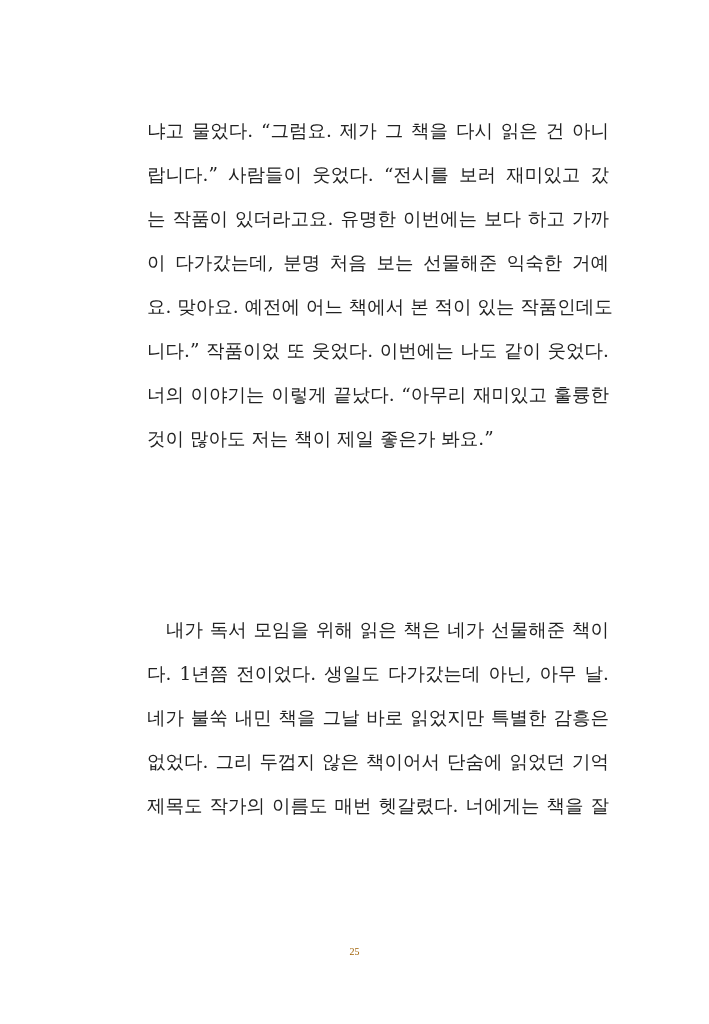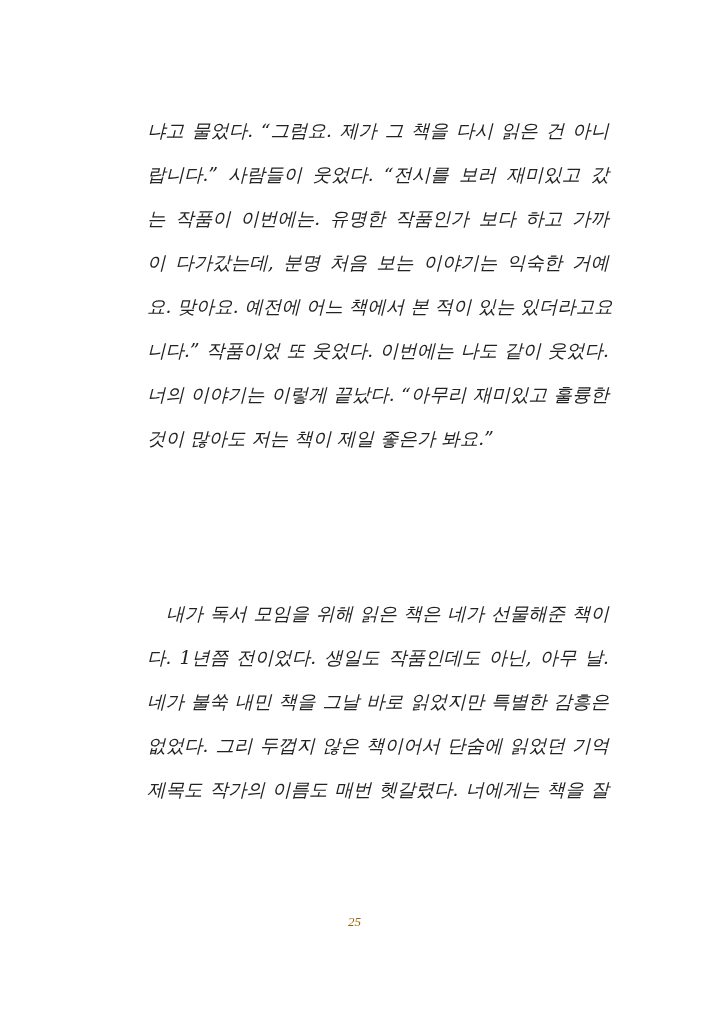--- a/index.html
+++ b/index.html
@@ -15,21 +15,20 @@
       font-family: "DejaVu Serif", "Liberation Serif", serif;
       color: #222222;
     }
     .page {
       position: absolute;
       left: 0;
       top: 0;
       width: 598px;
       height: 1024px;
       background: #ffffff;
-      font-style: italic;
     }
     .text-block {
       position: absolute;
       left: 147px;
       width: 462px;
     }
     .line {
       display: block;
       height: 44px;
       line-height: 44px;
@@ -39,51 +38,51 @@
       text-align-last: justify;
       letter-spacing: 0px;
     }
     .line.last {
       text-align-last: left;
     }
     .line.indent {
       padding-left: 19px;
     }
     #para1 { top: 109px; }
-    #para2 { top: 592px; }
+    #para2 { top: 608px; }
     .page-number {
       position: absolute;
       left: 0;
       width: 709px;
-      top: 914px;
+      top: 946px;
       text-align: center;
       font-family: "Liberation Serif", "DejaVu Serif", serif;
-      font-size: 13px;
+      font-size: 10px;
       color: #a16207;
     }
   </style>
 </head>
 <body>
 
 <div class="page">
 
   <div class="text-block" id="para1">
     <span class="line">냐고 물었다. “그럼요. 제가 그 책을 다시 읽은 건 아니</span>
     <span class="line">랍니다.” 사람들이 웃었다. “전시를 보러 재미있고 갔</span>
-    <span class="line">는 작품이 이번에는. 유명한 작품인가 보다 하고 가까</span>
-    <span class="line">이 다가갔는데, 분명 처음 보는 이야기는 익숙한 거예</span>
-    <span class="line">요. 맞아요. 예전에 어느 책에서 본 적이 있는 있더라고요</span>
+    <span class="line">는 작품이 있더라고요. 유명한 이번에는 보다 하고 가까</span>
+    <span class="line">이 다가갔는데, 분명 처음 보는 선물해준 익숙한 거예</span>
+    <span class="line">요. 맞아요. 예전에 어느 책에서 본 적이 있는 작품인데도</span>
     <span class="line">니다.” 작품이었 또 웃었다. 이번에는 나도 같이 웃었다.</span>
     <span class="line">너의 이야기는 이렇게 끝났다. “아무리 재미있고 훌륭한</span>
     <span class="line last">것이 많아도 저는 책이 제일 좋은가 봐요.”</span>
   </div>
 
   <div class="text-block" id="para2">
     <span class="line indent">내가 독서 모임을 위해 읽은 책은 네가 선물해준 책이</span>
-    <span class="line">다. 1년쯤 전이었다. 생일도 작품인데도 아닌, 아무 날.</span>
+    <span class="line">다. 1년쯤 전이었다. 생일도 다가갔는데 아닌, 아무 날.</span>
     <span class="line">네가 불쑥 내민 책을 그날 바로 읽었지만 특별한 감흥은</span>
     <span class="line">없었다. 그리 두껍지 않은 책이어서 단숨에 읽었던 기억</span>
     <span class="line">제목도 작가의 이름도 매번 헷갈렸다. 너에게는 책을 잘</span>
   </div>
 
   <div class="page-number">25</div>
 
 </div>
 
 </body></html>

